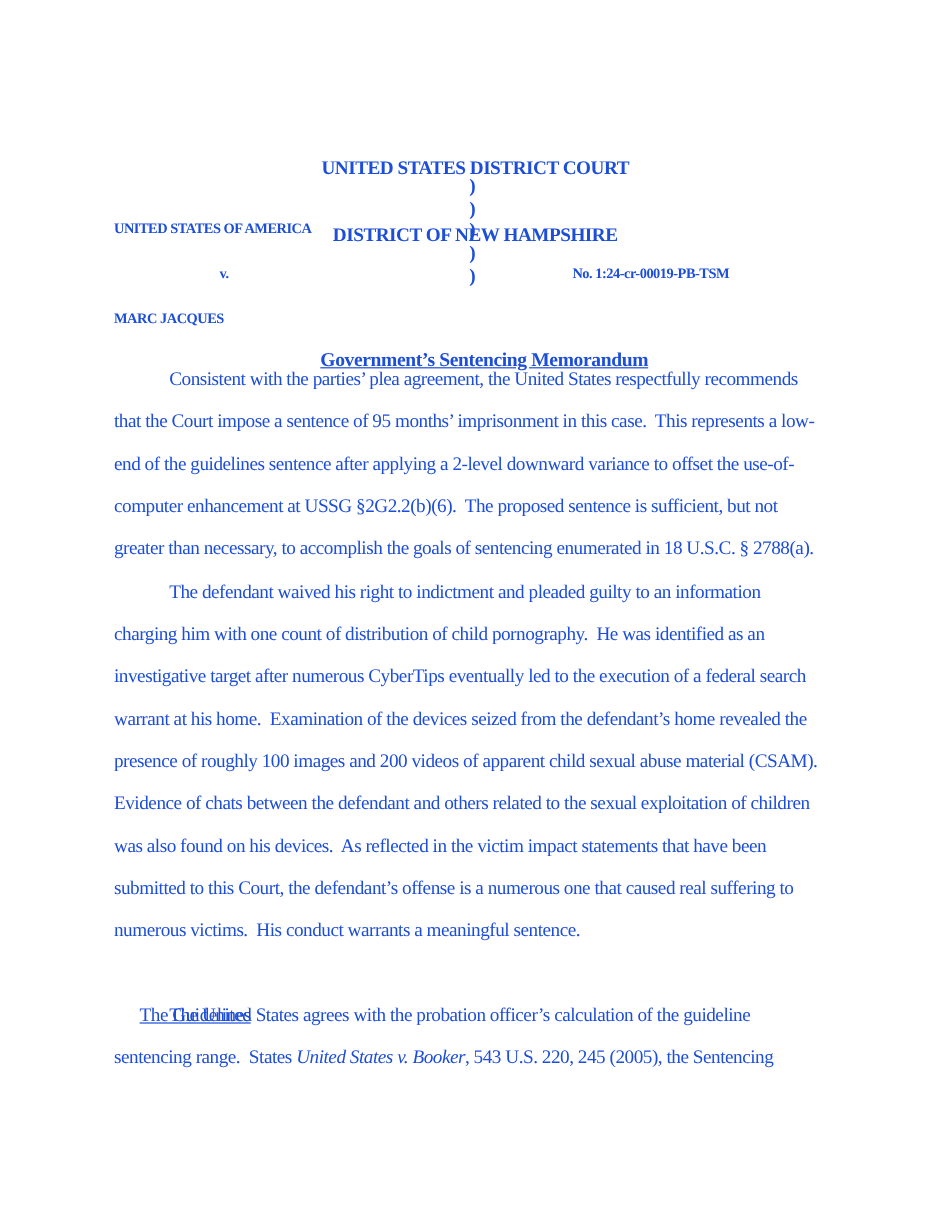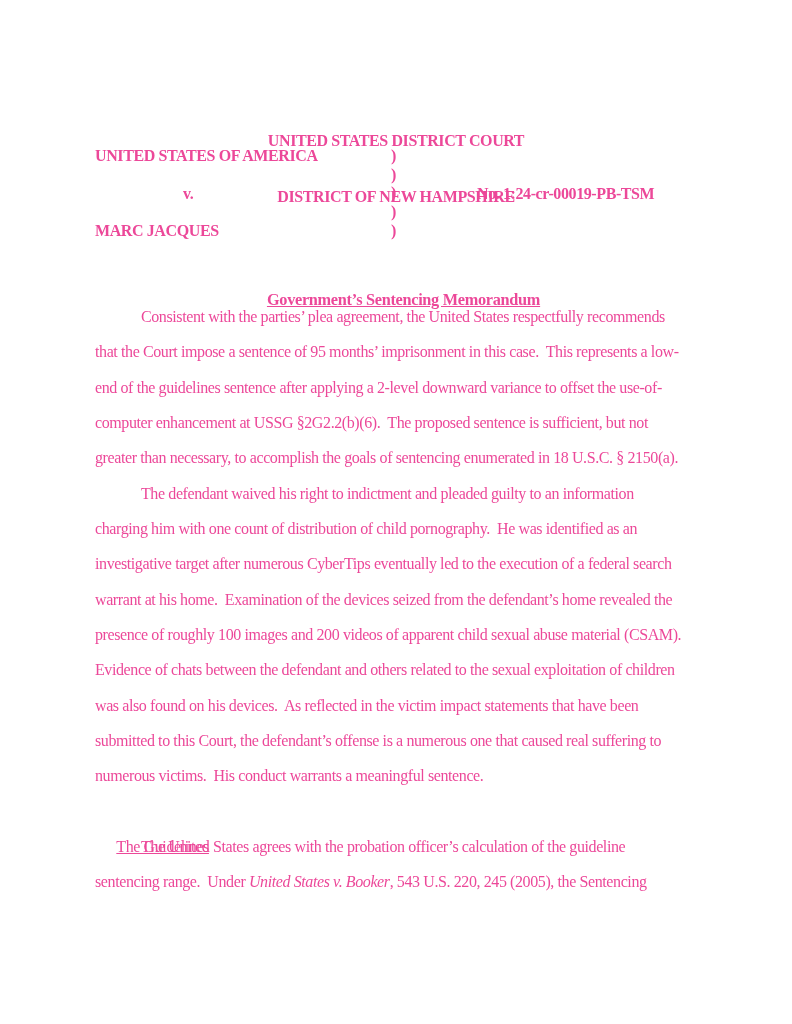--- a/index.html
+++ b/index.html
@@ -3,44 +3,45 @@
 <meta charset="utf-8">
 <style>
   * { margin: 0; padding: 0; box-sizing: border-box; }
   html, body { background: #ffffff; }
   .page {
     position: relative;
     width: 792px;
     height: 1024px;
     background: #ffffff;
     font-family: "Liberation Serif", "DejaVu Serif", serif;
-    color: #ec4899;
+    color: #1d4ed8;
     overflow: hidden;
   }
   
   .court-header {
     position: absolute;
     top: 95px;
     left: 0;
     width: 792px;
     text-align: center;
     font-weight: bold;
     font-size: 16px;
     line-height: 18.5px;
     letter-spacing: -0.4px;
     white-space: pre;
   }
   
   .caption-text {
     position: absolute;
     font-weight: bold;
-    font-size: 16px;
+    font-size: 12px;
     line-height: 18.7px;
     letter-spacing: -0.4px;
     white-space: pre;
+    margin-top: 34px;
   }
   .plaintiff { left: 95px; top: 147px; }
   .versus    { left: 183px; top: 184.5px; }
   .defendant { left: 95px; top: 222px; }
   .case-no   { left: 477px; top: 184.5px; }
   .paren-col {
     position: absolute;
     left: 391px;
     top: 147px;
     font-weight: bold;
@@ -106,33 +107,33 @@
   <div class="memo-title">
     <span class="u">Government’s Sentencing Memorandum</span>
   </div>
 
   <div class="body-flow">
 
     <div class="ln indent">Consistent with the parties’ plea agreement, the United States respectfully recommends</div>
     <div class="ln">that the Court impose a sentence of 95 months’ imprisonment in this case.  This represents a low-</div>
     <div class="ln">end of the guidelines sentence after applying a 2-level downward variance to offset the use-of-</div>
     <div class="ln">computer enhancement at USSG §2G2.2(b)(6).  The proposed sentence is sufficient, but not</div>
-    <div class="ln">greater than necessary, to accomplish the goals of sentencing enumerated in 18 U.S.C. § 2150(a).</div>
+    <div class="ln">greater than necessary, to accomplish the goals of sentencing enumerated in 18 U.S.C. § 2788(a).</div>
 
     <div class="ln indent">The defendant waived his right to indictment and pleaded guilty to an information</div>
     <div class="ln">charging him with one count of distribution of child pornography.  He was identified as an</div>
     <div class="ln">investigative target after numerous CyberTips eventually led to the execution of a federal search</div>
     <div class="ln">warrant at his home.  Examination of the devices seized from the defendant’s home revealed the</div>
     <div class="ln">presence of roughly 100 images and 200 videos of apparent child sexual abuse material (CSAM).</div>
     <div class="ln">Evidence of chats between the defendant and others related to the sexual exploitation of children</div>
     <div class="ln">was also found on his devices.  As reflected in the victim impact statements that have been</div>
     <div class="ln">submitted to this Court, the defendant’s offense is a numerous one that caused real suffering to</div>
     <div class="ln">numerous victims.  His conduct warrants a meaningful sentence.</div>
 
     <div class="ln center">
       <span class="u">The Guidelines</span>
     </div>
 
     <div class="ln indent">The United States agrees with the probation officer’s calculation of the guideline</div>
-    <div class="ln"><span>sentencing range.  Under </span><span class="italic">United States v. Booker</span><span>, 543 U.S. 220, 245 (2005), the Sentencing</span></div>
+    <div class="ln"><span>sentencing range.  States </span><span class="italic">United States v. Booker</span><span>, 543 U.S. 220, 245 (2005), the Sentencing</span></div>
   </div>
 
 </div>
 
 </body></html>

